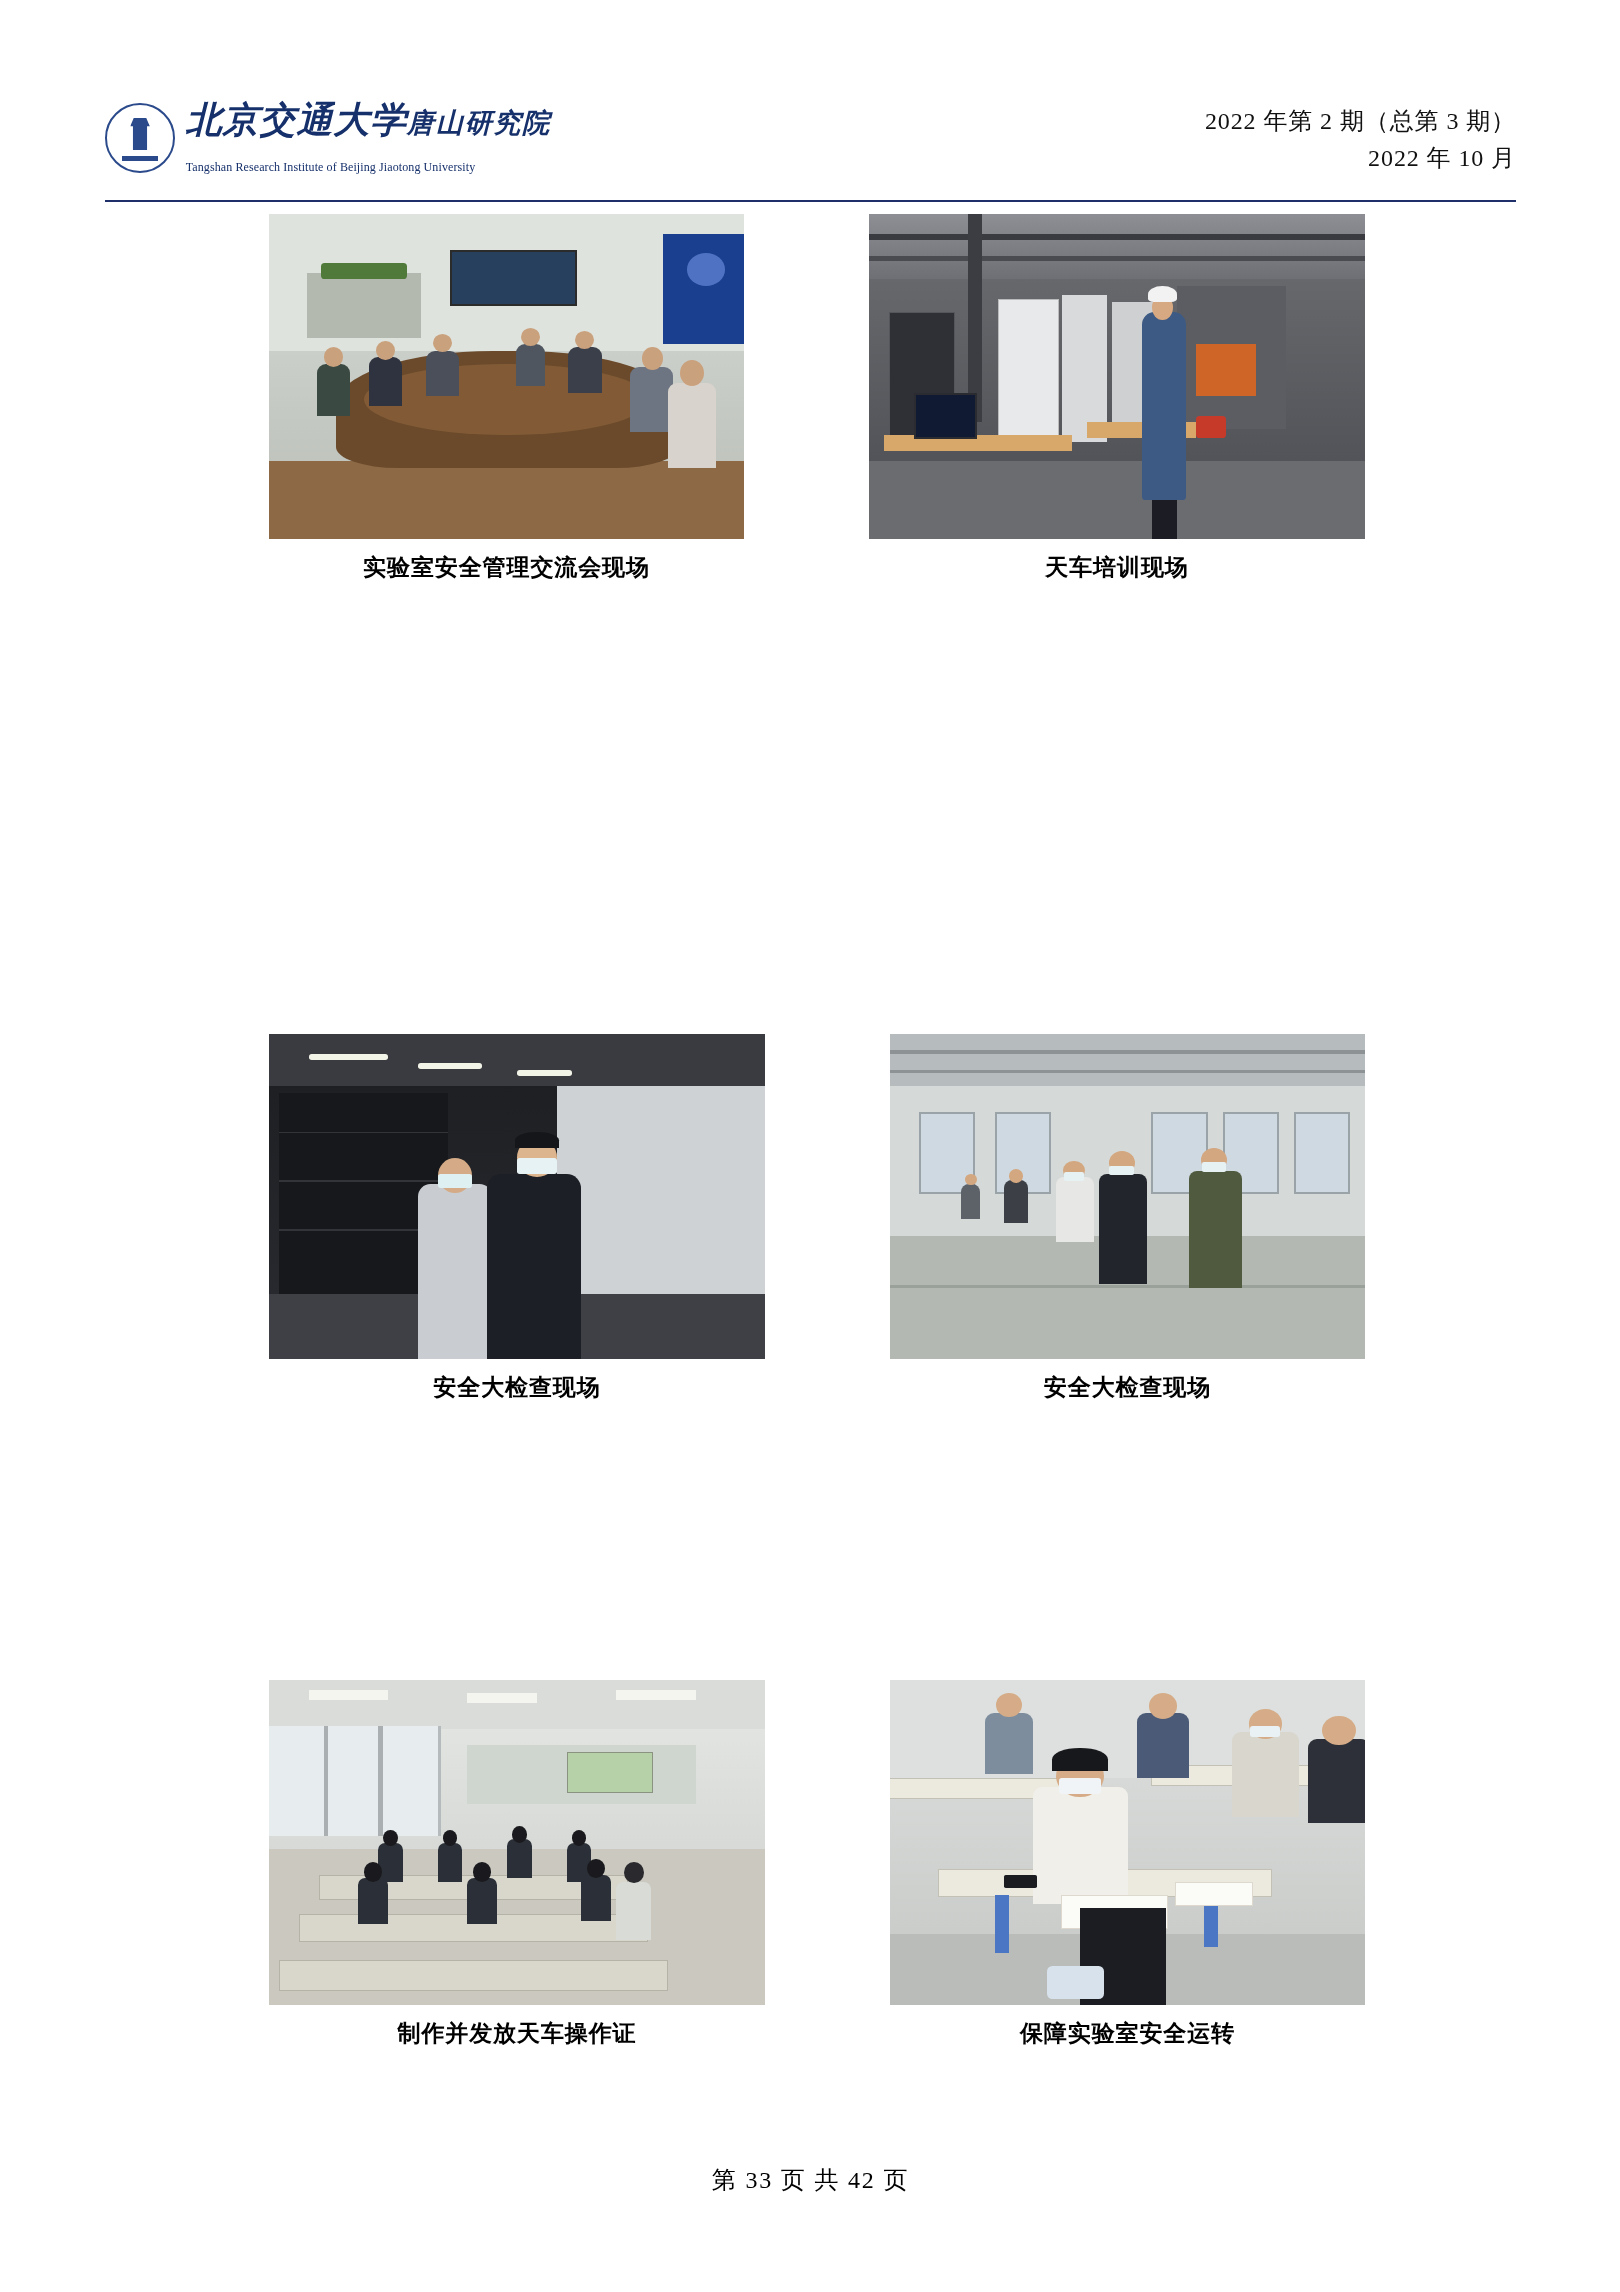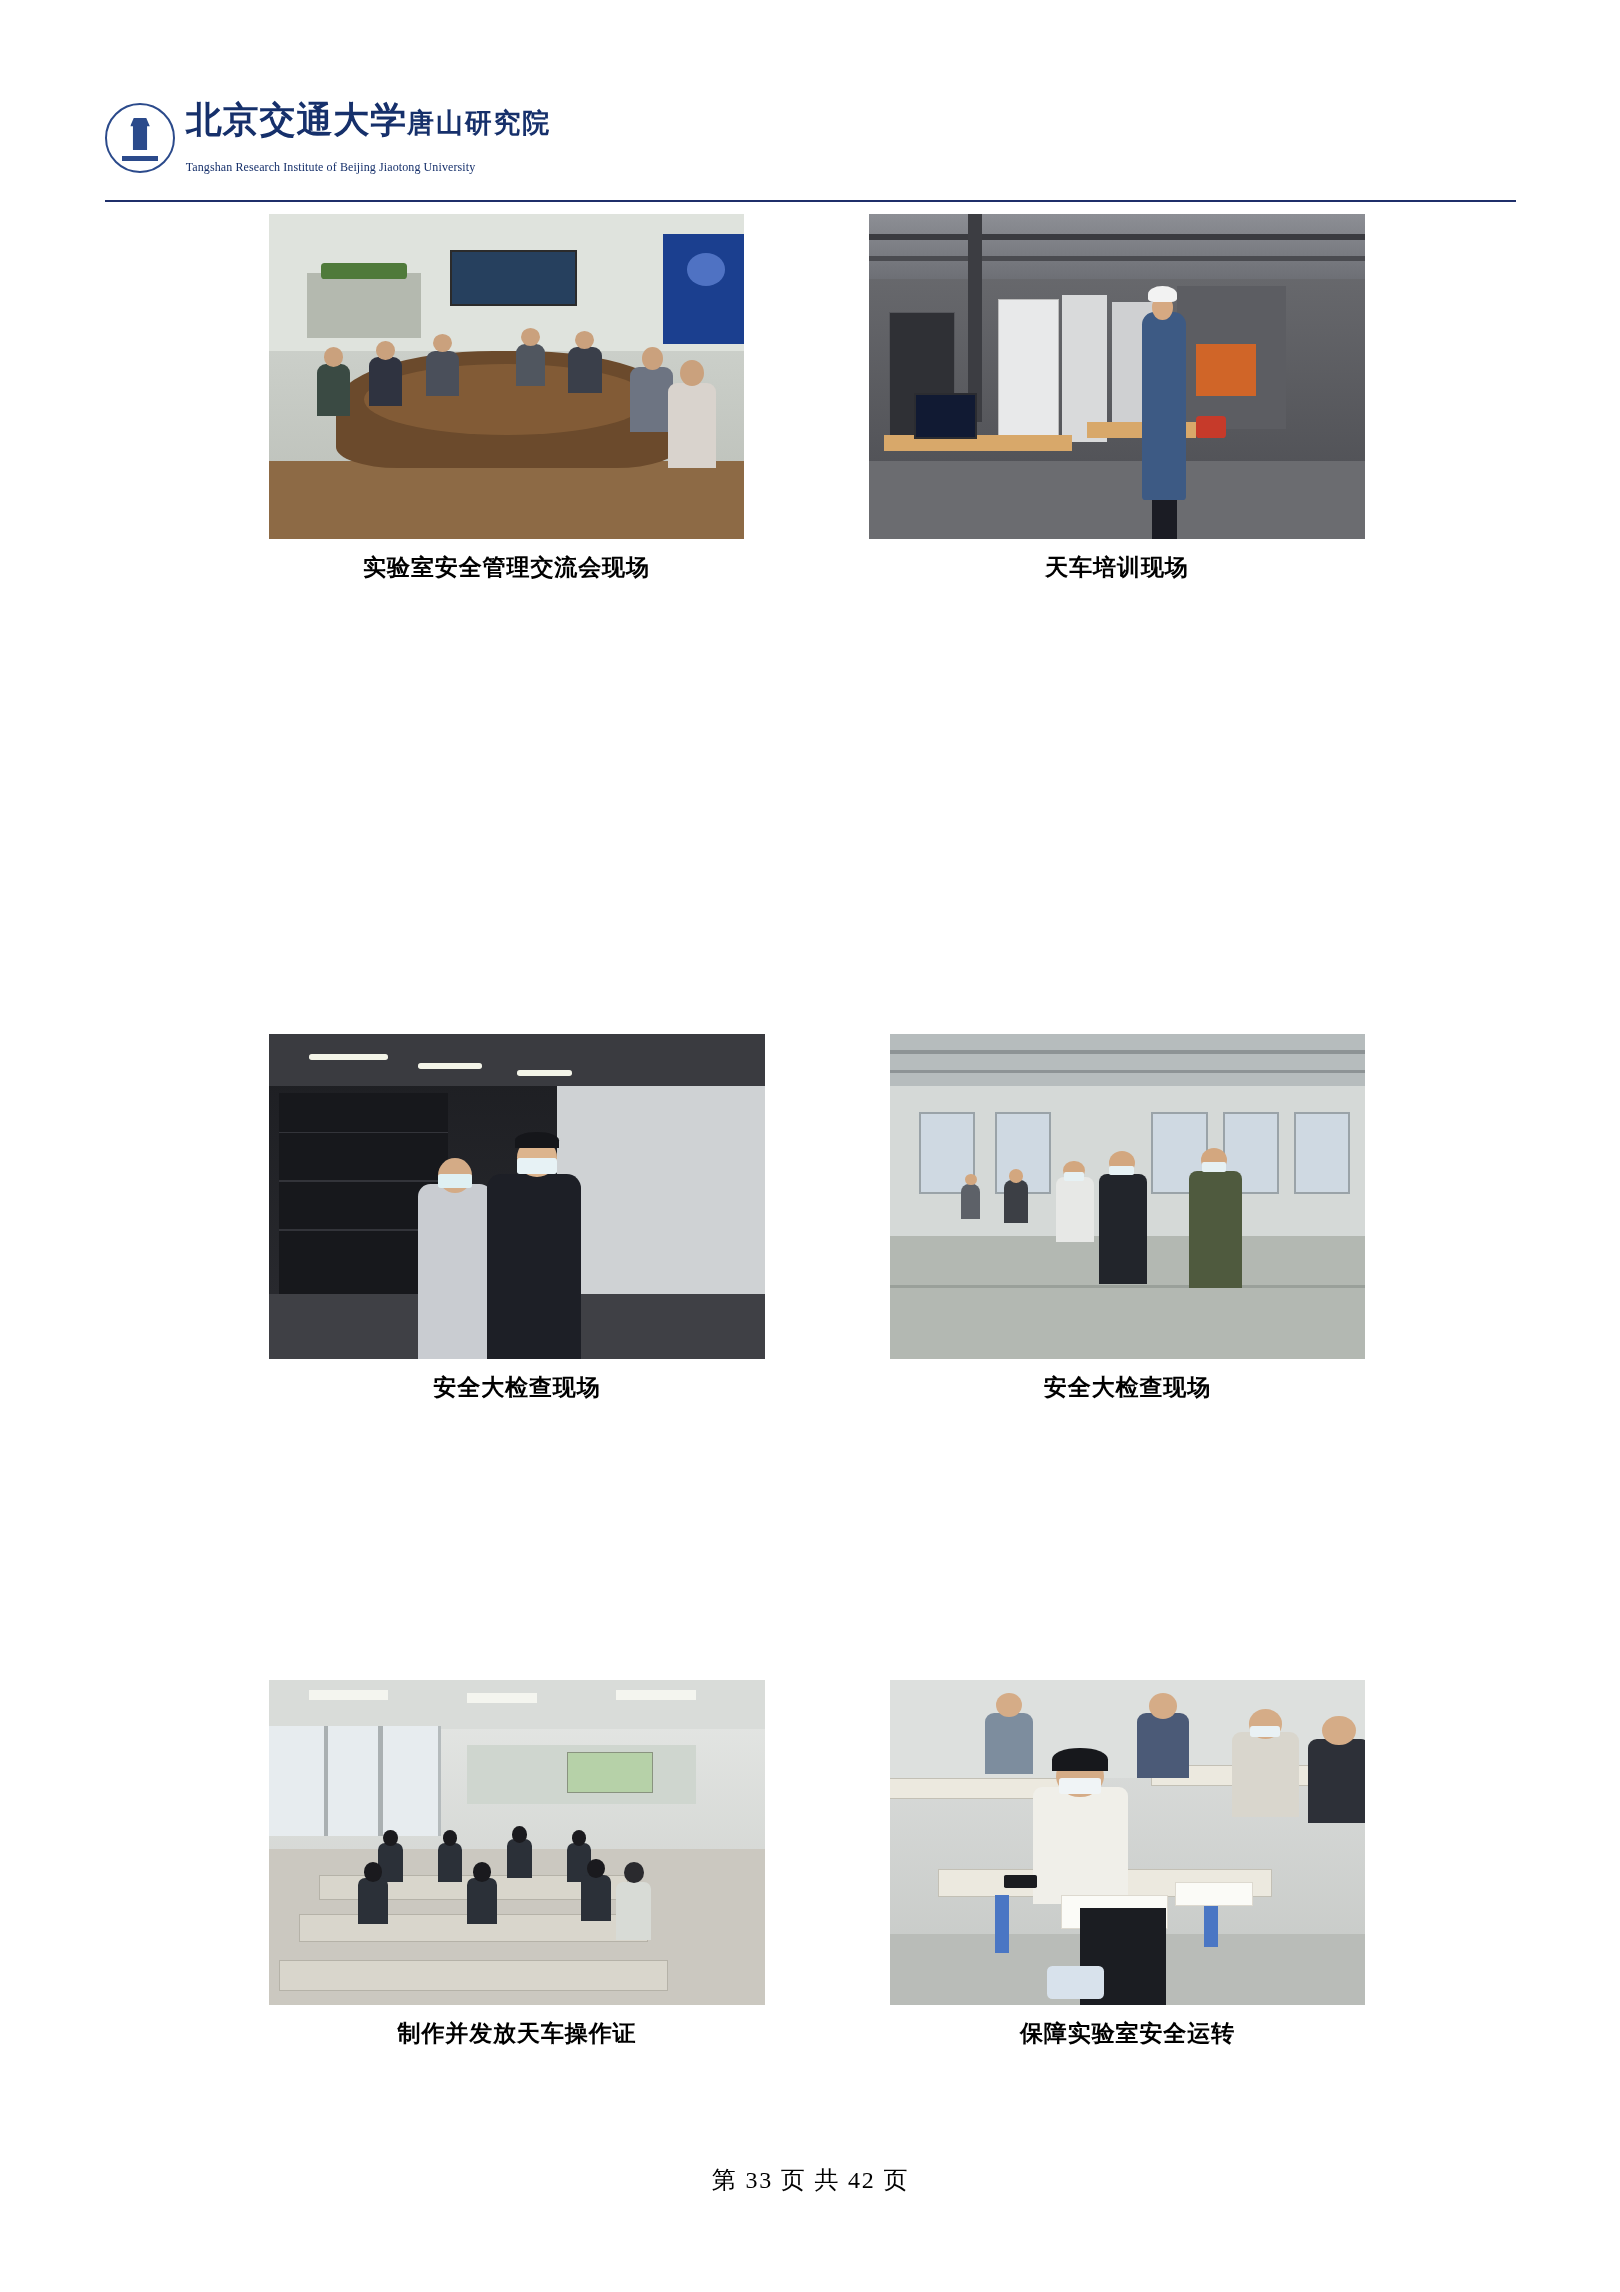--- a/index.html
+++ b/index.html
@@ -80,20 +80,21 @@
     margin-left: 10.7px;
   }
   .logo-cn {
     font-size: 36px;
     font-weight: 700;
     letter-spacing: 0.9px;
     color: #16306b;
     line-height: 1.06;
     white-space: nowrap;
     font-family: "Liberation Serif", serif;
+    font-style: italic;
   }
   .logo-cn .inst {
     font-size: 27px;
     letter-spacing: 1.8px;
   }
   .logo-en {
     font-size: 12px;
     color: #16306b;
     letter-spacing: 0.1px;
     margin-top: 21px;
@@ -259,20 +260,24 @@
 
   <div class="header">
     <div class="logo-wrap">
       <div class="logo-seal"></div>
       <div class="logo-text">
         <div class="logo-cn">
           <span>北京交通大学</span><span class="inst">唐山研究院</span>
         </div>
         <div class="logo-en">Tangshan Research Institute of Beijing Jiaotong University</div>
       </div>
+    </div>
+    <div class="header-right">
+      <div>2022 年第 2 期（总第 3 期）</div>
+      <div>2022 年 10 月</div>
     </div>
   </div>
   <div class="header-rule"></div>
 
   <div class="figrow" style="left:269px; top:214px; width:1096px; justify-content:space-between;">
     <div class="fig">
       <div class="photo" style="width:475px;height:325px;">
         <div class="scene s2">
           <div class="sp wallback"></div>
           <div class="sp bluewall"></div>

